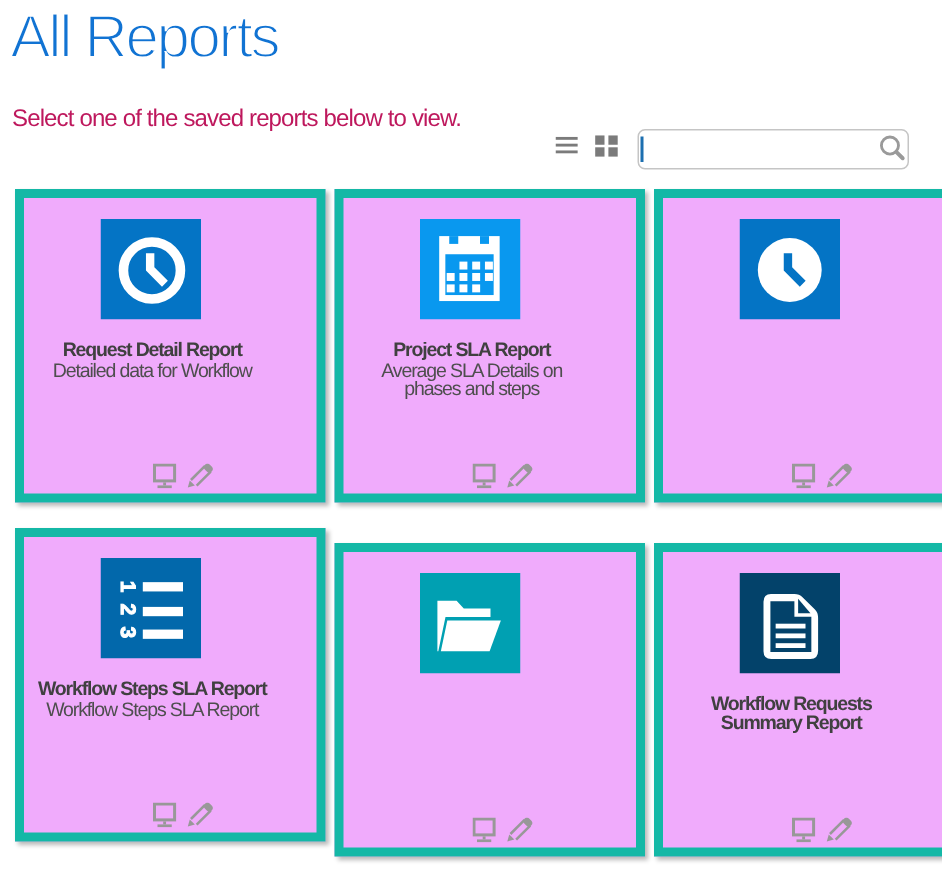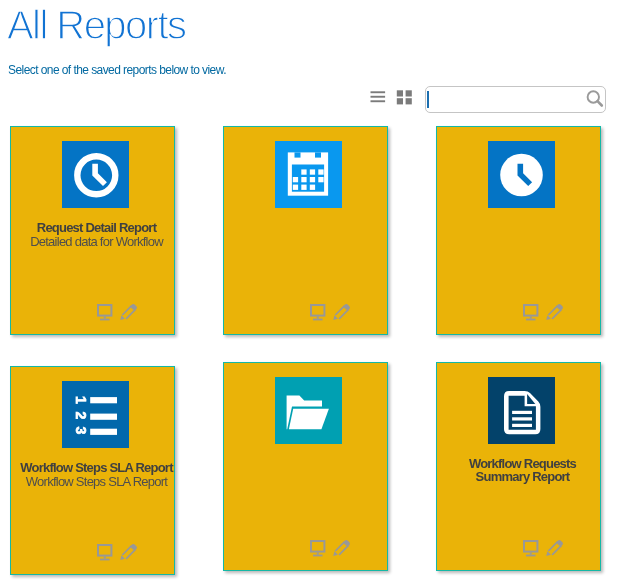--- a/index.html
+++ b/index.html
@@ -1,19 +1,19 @@
 <!DOCTYPE html>
 <html><head>
 <meta charset="utf-8">
 <style>
 *{margin:0;padding:0;box-sizing:border-box}
 html,body{width:628px;height:582px;background:#fff;font-family:"Liberation Sans",sans-serif;position:relative;overflow:hidden}
 #h1{position:absolute;left:7px;top:8px;font-size:40px;line-height:34px;color:#1173d3;letter-spacing:-1.56px;-webkit-text-stroke:1.3px #fff}
-#sub{position:absolute;left:8px;top:63px;font-size:12px;line-height:14px;color:#0369a1;letter-spacing:-0.57px}
-.card{position:absolute;width:165px;height:209px;background:#eab308;border:1px solid #14b8a6;box-shadow:2px 2px 3px rgba(0,0,0,0.28)}
+#sub{position:absolute;left:8px;top:73px;font-size:16px;line-height:14px;color:#be185d;letter-spacing:-0.57px}
+.card{position:absolute;width:207px;height:209px;background:#f0abfc;border:6px solid #14b8a6;box-shadow:2px 2px 3px rgba(0,0,0,0.28)}
 .tile{position:absolute;left:51px;top:14px;width:67px;height:67px}
 .txt{position:absolute;left:0;top:95px;width:171px;text-align:center}
 .t{font-weight:bold;font-size:13px;line-height:12.5px;color:#404040;letter-spacing:-0.78px;white-space:nowrap}
 .d{font-size:13px;line-height:12.4px;color:#4e4e4e;letter-spacing:-0.75px;margin-top:1px}
 .act{position:absolute;left:86px;top:177px}
 #toolbar{position:absolute;left:0;top:0}
 #search{position:absolute;left:425px;top:86px;width:181px;height:27px;border:1px solid #c5c5c5;border-radius:5px}
 #caret{position:absolute;left:1px;top:4px;width:2px;height:17px;background:#1c6fb0}
 </style>
 </head>
@@ -75,20 +75,24 @@
         <rect x="43.3" y="28.4" width="5.3" height="5.3"></rect>
       <rect x="17.8" y="36" width="5.3" height="5.3"></rect>
         <rect x="26.3" y="36" width="5.3" height="5.3"></rect>
         <rect x="34.8" y="36" width="5.3" height="5.3"></rect>
         <rect x="43.3" y="36" width="5.3" height="5.3"></rect>
       <rect x="17.8" y="43.6" width="5.3" height="5.3"></rect>
         <rect x="26.3" y="43.6" width="5.3" height="5.3"></rect>
         <rect x="34.8" y="43.6" width="5.3" height="5.3"></rect>
     </g>
   </svg>
+  <div class="txt">
+      <div class="t">Project SLA Report</div>
+      <div class="d">Average SLA Details on<br>phases and steps</div>
+    </div>
   <svg class="act" width="50" height="17" fill="#989898" stroke="#989898">
     <rect x="1" y="1" width="13.4" height="10.6" fill="none" stroke-width="2"></rect>
     <rect x="6.8" y="12.6" width="1.9" height="2" stroke="none"></rect>
     <rect x="3" y="14.6" width="9.5" height="1.8" stroke="none"></rect>
     <path d="M23.2,16 L24.5,11.3 L27.9,14.7 Z" stroke="none"></path>
     <line x1="25.3" y1="11" x2="34.7" y2="1.6" stroke-width="1.7"></line>
     <line x1="29.1" y1="14.8" x2="38.5" y2="5.4" stroke-width="1.7"></line>
     <line x1="36.3" y1="2.5" x2="37.5" y2="3.7" stroke-width="4.6" stroke-linecap="round"></line>
   </svg>
 </div>
@@ -105,21 +109,21 @@
     <rect x="1" y="1" width="13.4" height="10.6" fill="none" stroke-width="2"></rect>
     <rect x="6.8" y="12.6" width="1.9" height="2" stroke="none"></rect>
     <rect x="3" y="14.6" width="9.5" height="1.8" stroke="none"></rect>
     <path d="M23.2,16 L24.5,11.3 L27.9,14.7 Z" stroke="none"></path>
     <line x1="25.3" y1="11" x2="34.7" y2="1.6" stroke-width="1.7"></line>
     <line x1="29.1" y1="14.8" x2="38.5" y2="5.4" stroke-width="1.7"></line>
     <line x1="36.3" y1="2.5" x2="37.5" y2="3.7" stroke-width="4.6" stroke-linecap="round"></line>
   </svg>
 </div>
 
-<div class="card" style="left:10px;top:366px">
+<div class="card" style="left:10px;top:352px">
   <svg class="tile" viewBox="0 0 67 67">
       <rect width="67" height="67" fill="#0268ab"></rect>
     <g fill="#fff">
       <rect x="28.2" y="16.1" width="26.8" height="6.2"></rect>
       <rect x="28.2" y="32.6" width="26.8" height="6.2"></rect>
       <rect x="28.2" y="47.7" width="26.8" height="6.2"></rect>
       <text x="18.6" y="19" transform="rotate(90 18.6 19)" font-size="14" font-weight="bold" text-anchor="middle" dominant-baseline="central" font-family="Liberation Sans" stroke="#fff" stroke-width="0.7">1</text>
       <text x="18.6" y="34.3" transform="rotate(90 18.6 34.3)" font-size="14" font-weight="bold" text-anchor="middle" dominant-baseline="central" font-family="Liberation Sans" stroke="#fff" stroke-width="0.7">2</text>
       <text x="18.6" y="49.5" transform="rotate(90 18.6 49.5)" font-size="14" font-weight="bold" text-anchor="middle" dominant-baseline="central" font-family="Liberation Sans" stroke="#fff" stroke-width="0.7">3</text>
     </g>

